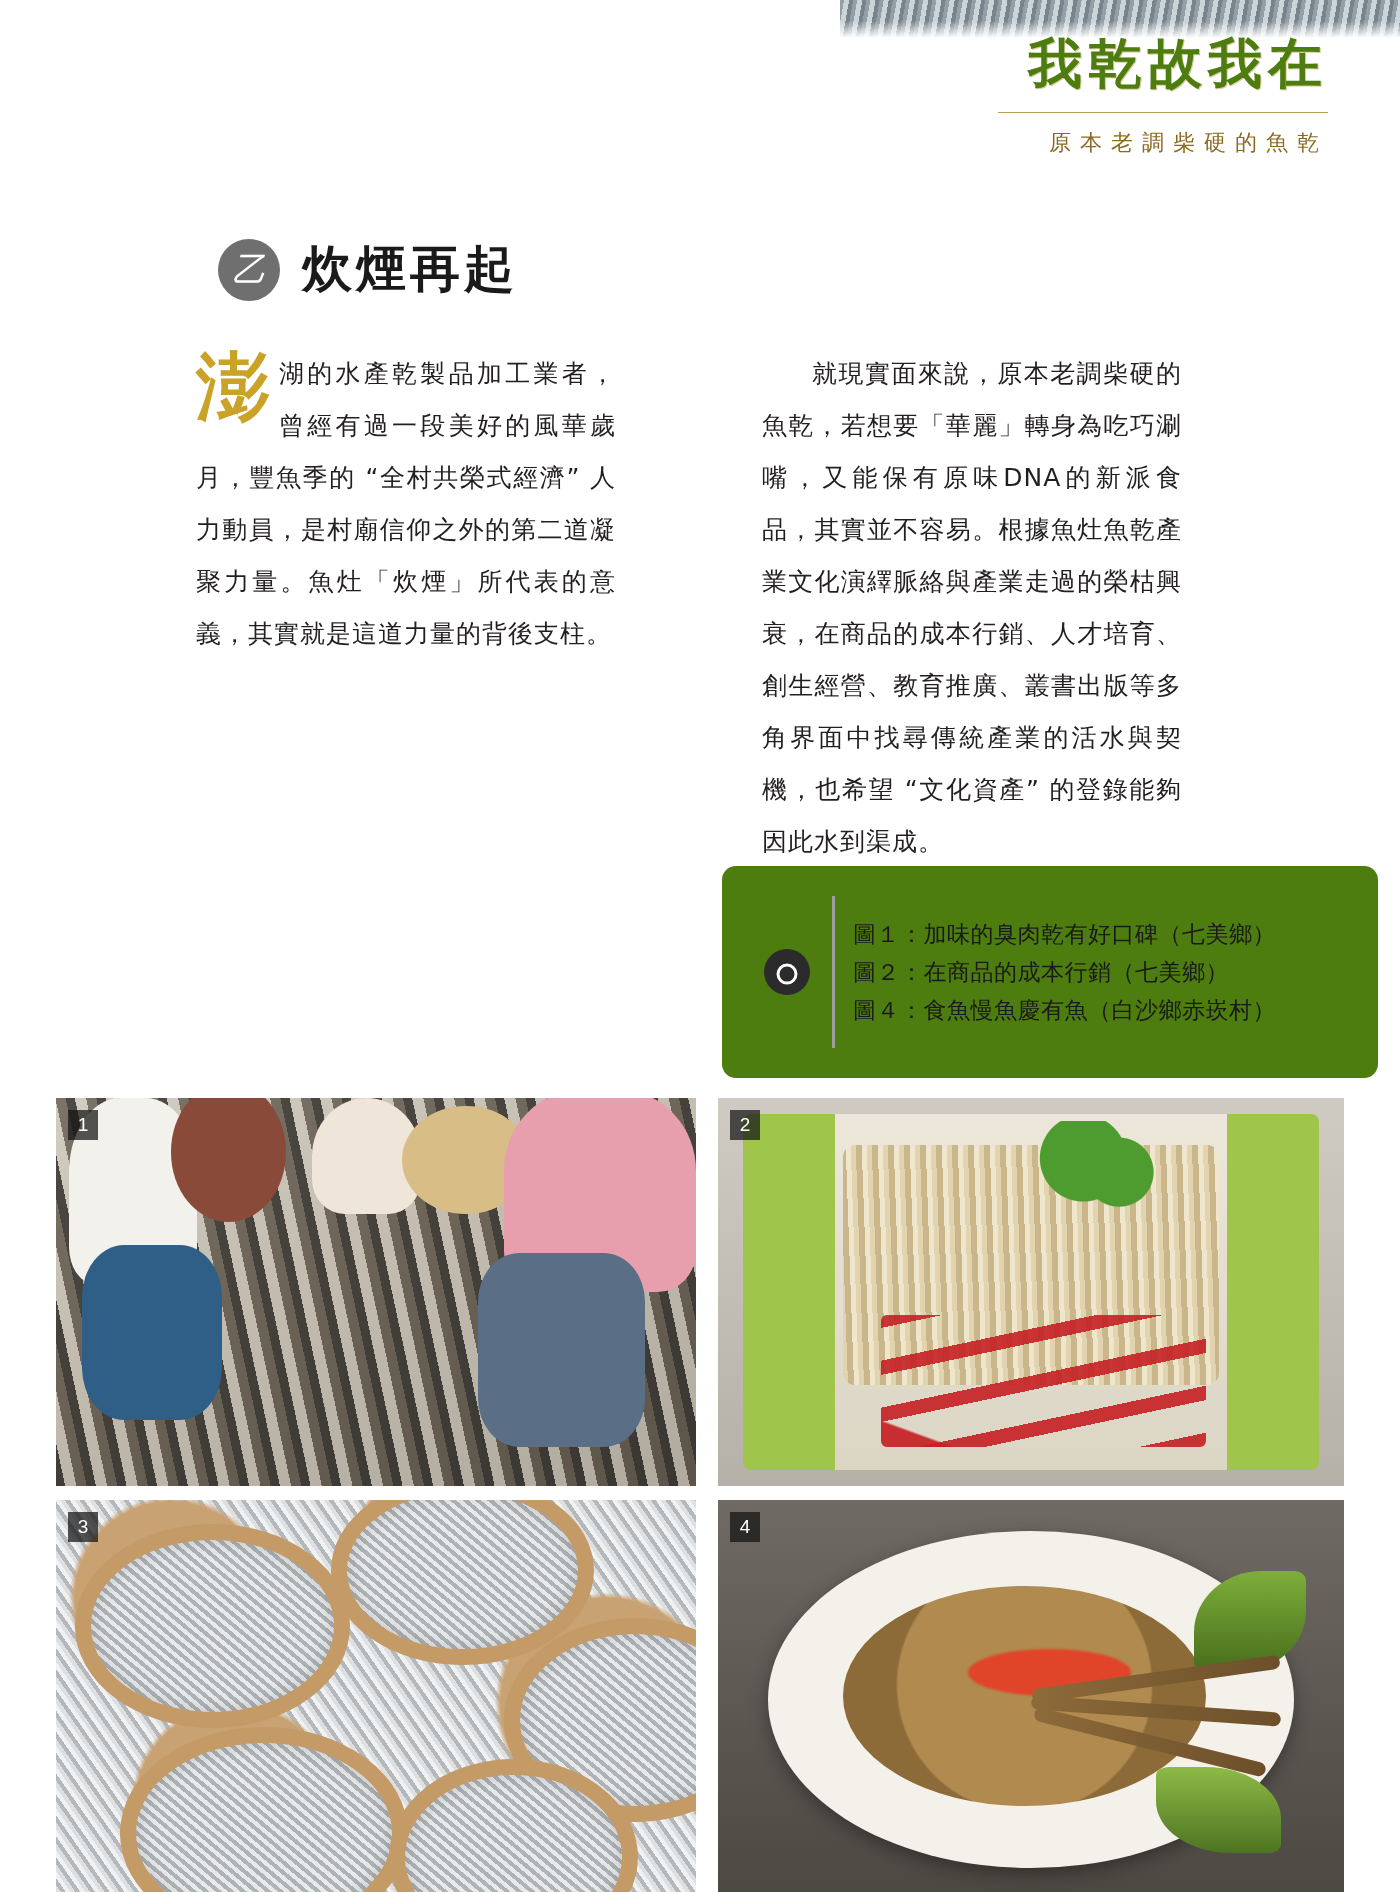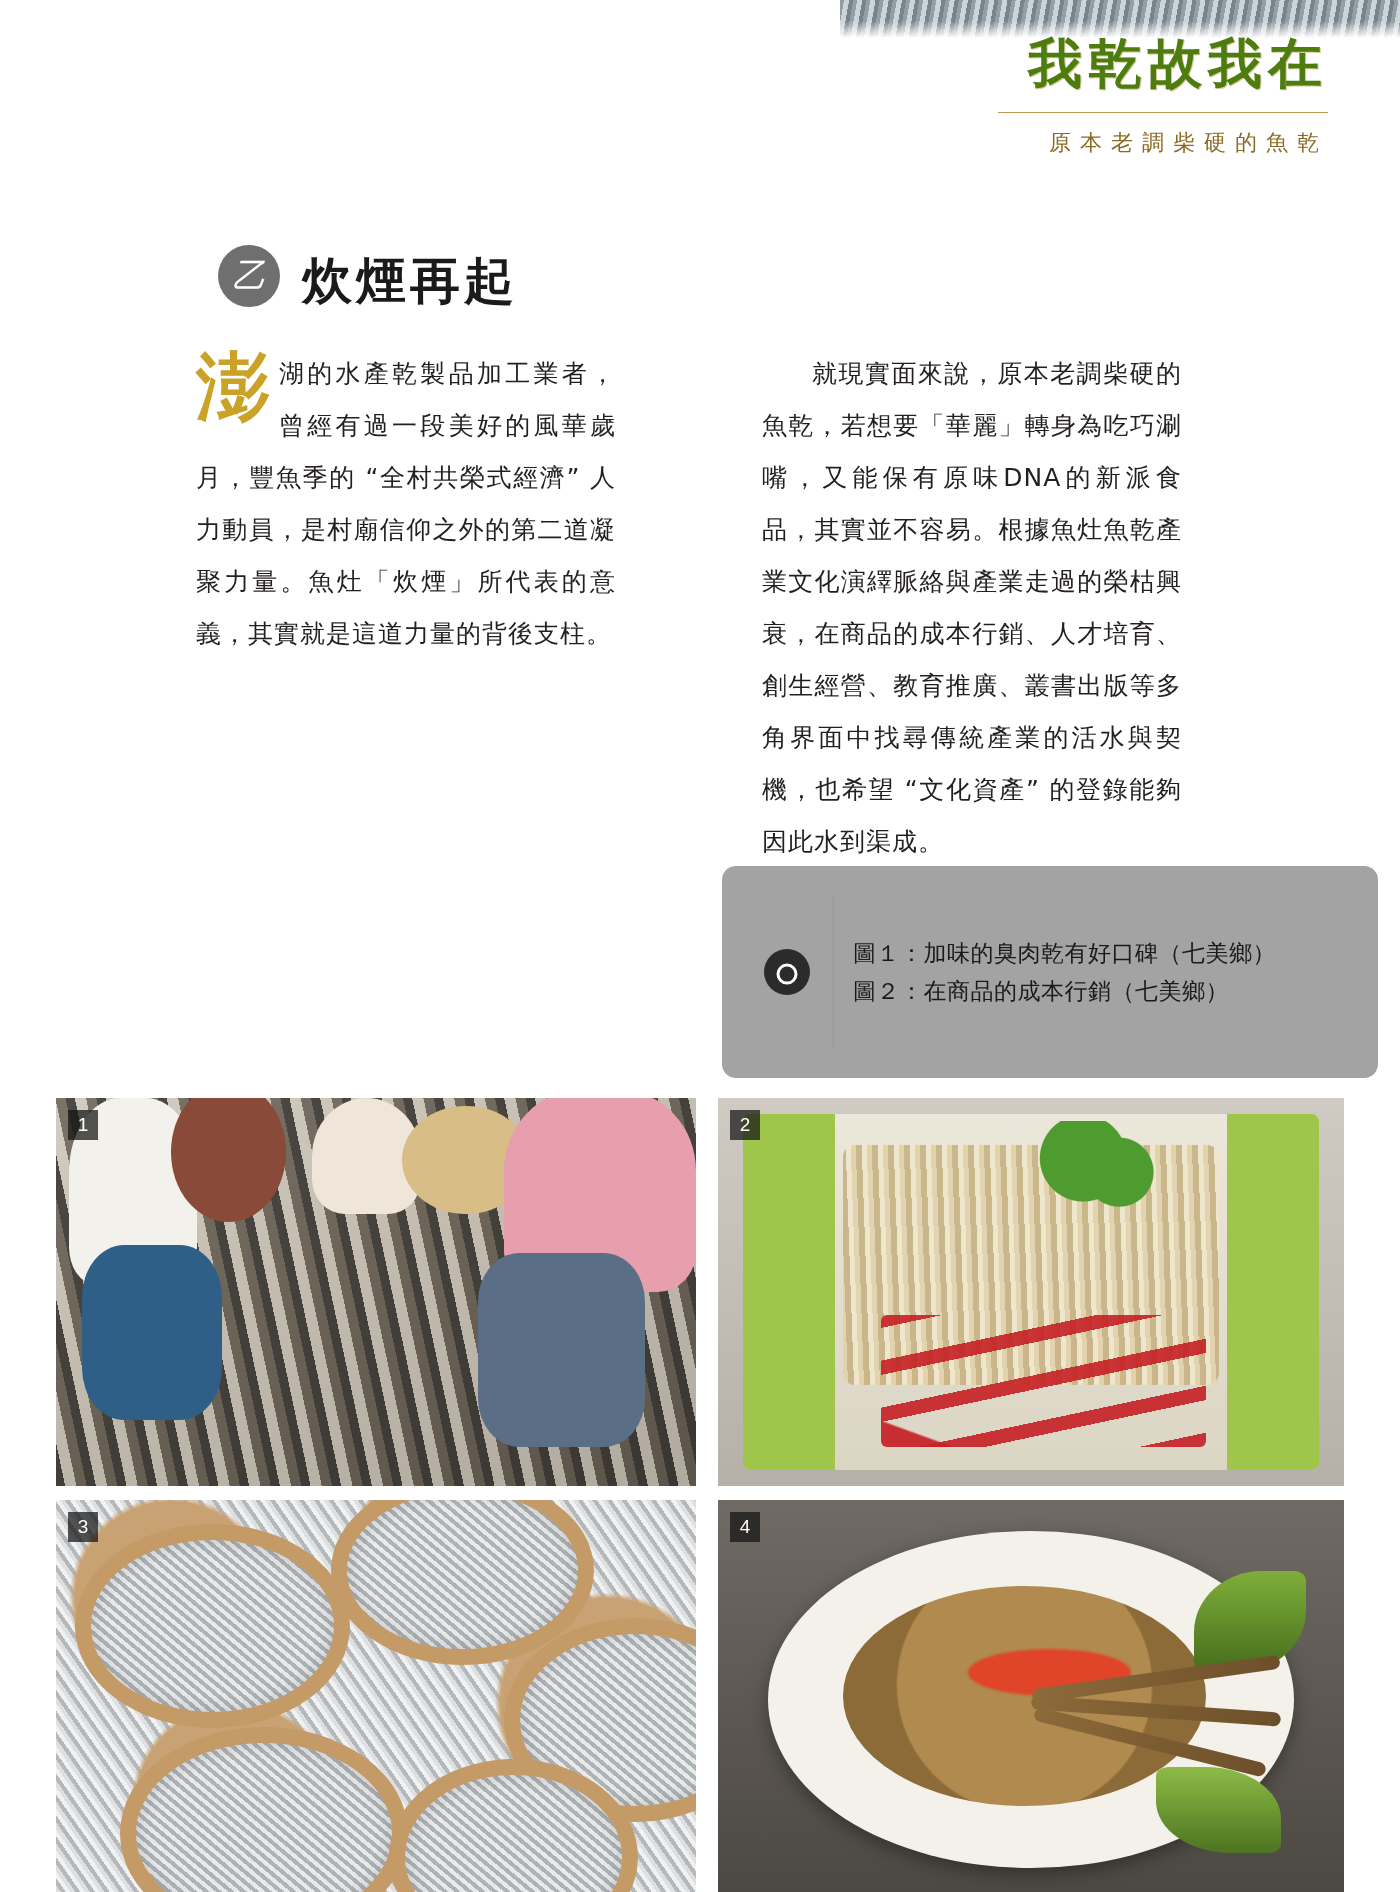--- a/index.html
+++ b/index.html
@@ -93,21 +93,20 @@
     font-family: "DejaVu Serif", "Liberation Serif", serif;
     font-size: 34px;
     font-style: italic;
   }
   .section-title {
     font-family: "DejaVu Serif", "Liberation Serif", serif;
     font-size: 50px;
     font-weight: bold;
     letter-spacing: 4px;
     color: #1a1a1a;
-    margin-top: 12px;
   }
 
   
   .col {
     position: absolute;
     width: 420px;
     font-size: 25px;
     line-height: 52px;
     letter-spacing: 1px;
     text-align: justify;
@@ -129,21 +128,21 @@
     margin: 2px 8px 0 0;
   }
 
   
   .caption-box {
     position: absolute;
     left: 722px;
     top: 866px;
     width: 656px;
     height: 212px;
-    background: #a3a3a3;
+    background: #4d7c0f;
     border-radius: 14px;
     display: flex;
     align-items: center;
     padding: 0 18px;
     box-sizing: border-box;
   }
   .cam-icon {
     width: 46px;
     height: 46px;
     border-radius: 50%;
@@ -354,20 +353,21 @@
 <div class="col col-right">
   <p class="para indent">就現實面來說，原本老調柴硬的魚乾，若想要「華麗」轉身為吃巧涮嘴，又能保有原味DNA的新派食品，其實並不容易。根據魚灶魚乾產業文化演繹脈絡與產業走過的榮枯興衰，在商品的成本行銷、人才培育、創生經營、教育推廣、叢書出版等多角界面中找尋傳統產業的活水與契機，也希望 “文化資產” 的登錄能夠因此水到渠成。</p>
 </div>
 
 <div class="caption-box">
   <div class="cam-icon"></div>
   <div class="cap-rule"></div>
   <div class="cap-list">
     <div>圖１：加味的臭肉乾有好口碑（七美鄉）</div>
     <div>圖２：在商品的成本行銷（七美鄉）</div>
+    <div>圖４：食魚慢魚慶有魚（白沙鄉赤崁村）</div>
   </div>
 </div>
 
 <div class="photo" id="photo-1">
   <div class="p1">
     <div class="person pa"></div>
     <div class="person pb"></div>
     <div class="person pc"></div>
     <div class="person pd"></div>
     <div class="person pe"></div>

